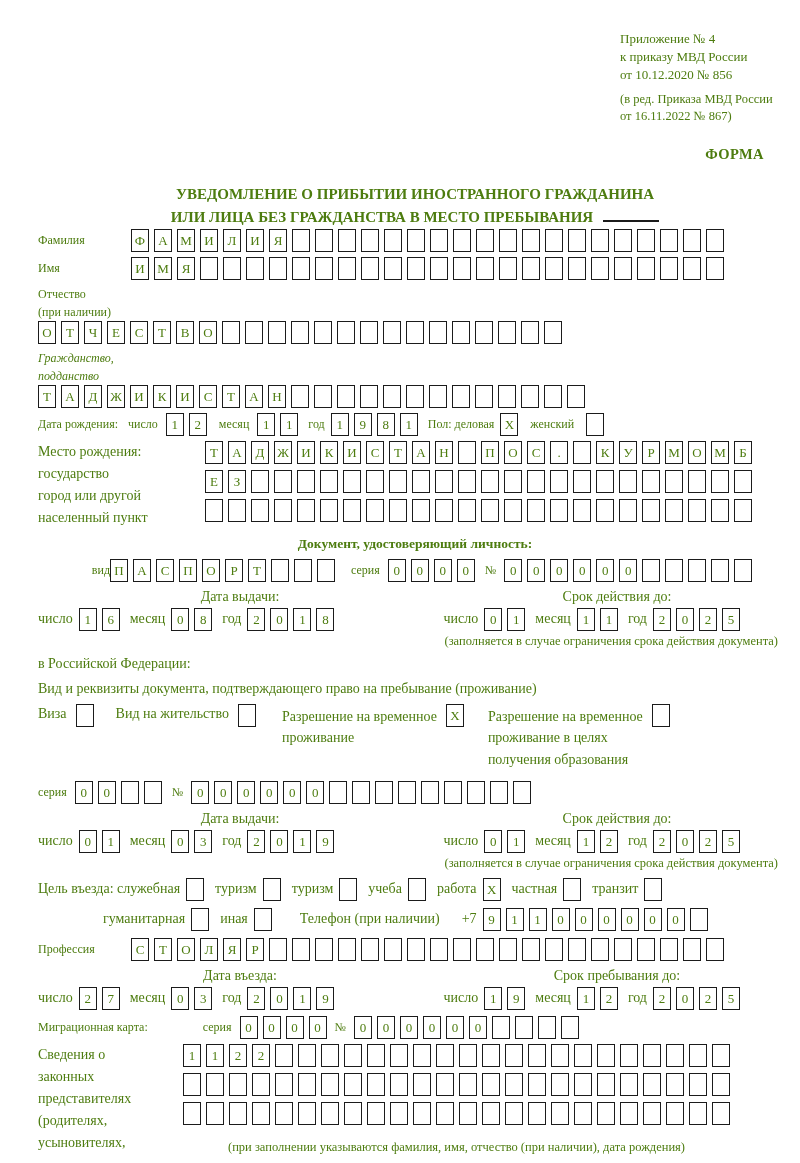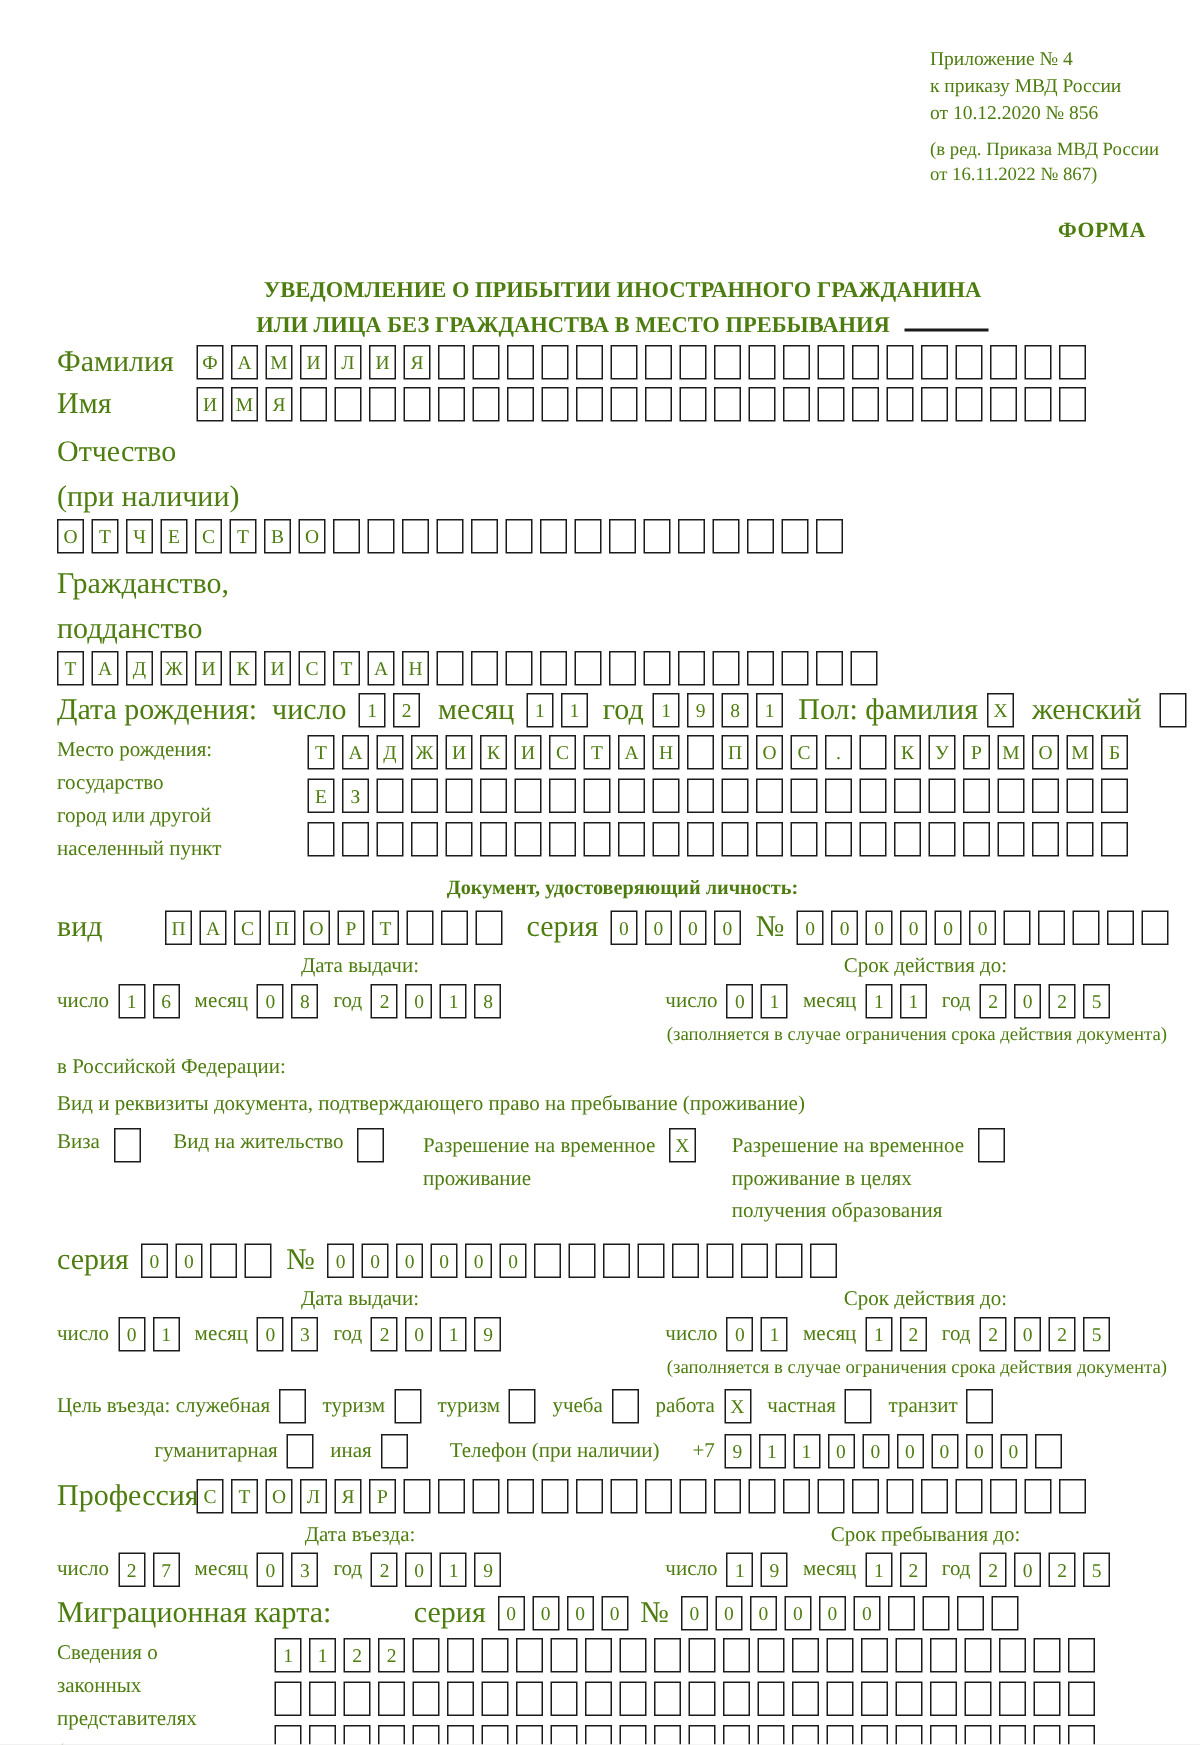--- a/index.html
+++ b/index.html
@@ -12,23 +12,23 @@
   .annex{margin-left:582px;font-size:13px;line-height:1.4;}
   .amend{margin-top:6px;font-size:12.5px;line-height:1.4;}
   .forma{font-weight:bold;font-size:14.5px;text-align:right;margin:20px 28px 0 0;letter-spacing:.4px;}
   
   .title{text-align:center;font-weight:bold;font-size:15px;line-height:1.55;margin-top:20px;}
   .underline{display:inline-block;width:56px;border-bottom:2.2px solid #1b1b1b;height:.9em;margin-left:10px;}
   .sec{font-weight:bold;font-size:14px;text-align:center;margin:21px 0 17px 0;}
   
   .row{display:flex;align-items:center;margin-bottom:5px;}
   .row.top{align-items:flex-start;flex-direction:column;}
-  .lbl{font-size:20px;flex:none;}
+  .lbl{font-size:12px;flex:none;}
   .stack{display:flex;flex-direction:column;line-height:1.5;}
-  .w93{width:93px;}  .w167{width:167px;}  .w142{width:142px;}  .w72{width:72px;}
+  .w93{width:93px;}  .w167{width:167px;}  .w142{width:142px;font-style:italic;}  .w72{width:72px;text-align:right;}
   .cellrow{display:inline-flex;gap:5px;flex:none;}
   .cell{
     width:16px;height:21px;border:1.5px solid #1b1b1b;background:#fff;flex:none;
     display:flex;align-items:center;justify-content:center;font-size:13px;line-height:1;
   }
   .ml6{margin-left:6px;} .ml8{margin-left:8px;} .ml10{margin-left:10px;} .ml12{margin-left:12px;} .ml16{margin-left:16px;} .mr10{margin-right:10px;}
   
   .block{display:flex;align-items:flex-start;margin-bottom:2px;}
   .block-labels{flex:none;font-size:14px;line-height:1.58;}
   .block-cells{display:flex;flex-direction:column;gap:6px;}
@@ -224,21 +224,21 @@
         <span class="cell">1</span>
         <span class="cell">1</span>
       </span>
     <span class="lbl ml10">год</span>
     <span class="cellrow ml6">
         <span class="cell">1</span>
         <span class="cell">9</span>
         <span class="cell">8</span>
         <span class="cell">1</span>
       </span>
-    <span class="lbl ml10">Пол: фамилия</span>
+    <span class="lbl ml10">Пол: деловая</span>
     <span class="cellrow ml6">
         <span class="cell">X</span>
       </span>
     <span class="lbl ml12">женский</span>
     <span class="cellrow ml12">
         <span class="cell"></span>
       </span>
   </div>
 
   <div class="block" style="margin-top:5px;">

